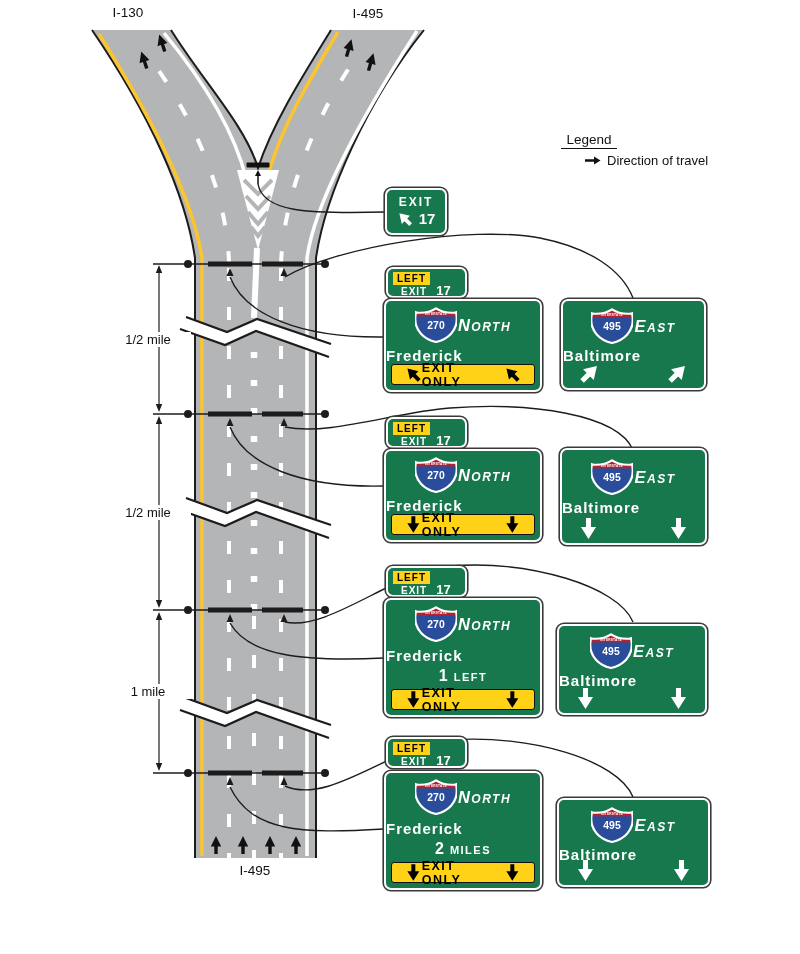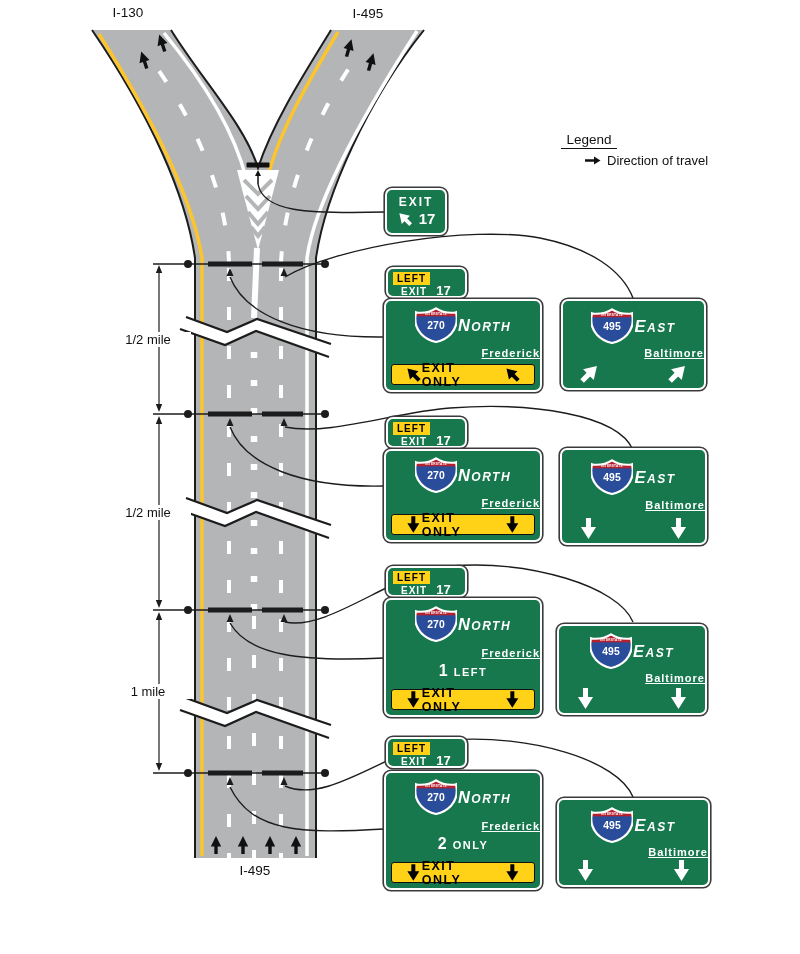--- a/index.html
+++ b/index.html
@@ -27,21 +27,21 @@
   .tab-sign{}
   .tab-plaque{position:absolute;left:5px;top:3px;width:37px;height:13px;background:#ffd217;
               color:#000;font-size:10px;text-align:center;line-height:13px;letter-spacing:1px;}
   .tab-row{position:absolute;left:13px;top:14px;display:flex;align-items:baseline;gap:9px;}
   .tab-exit{font-size:10px;letter-spacing:1px;}
   .tab-num{font-size:13px;}
 
   .row1{display:flex;align-items:center;justify-content:center;gap:1px;}
   .dir{display:block;font-size:12px;letter-spacing:1.5px;font-style:italic;}
   .dir::first-letter{font-size:16.5px;}
-  .dest{text-align:right;font-size:11px;letter-spacing:1px;text-decoration:underline;}
+  .dest{text-align:left;font-size:15px;letter-spacing:1px;}
   .dist-row{text-align:center;}
   .dist-val{font-size:16px;}
   .dist-unit{font-size:11px;letter-spacing:1.5px;margin-left:6px;}
 
   .panel{position:absolute;left:5px;right:5px;bottom:5px;height:21px;background:#ffd217;
          border:1.6px solid #111;border-radius:3px;display:flex;align-items:center;
          justify-content:space-between;padding:0 13px;box-sizing:border-box;}
   .panel-text{color:#000;font-size:12.5px;letter-spacing:1.5px;word-spacing:6px;}
 
   .pull-arrows{position:absolute;left:16px;right:16px;bottom:4px;display:flex;
@@ -423,21 +423,21 @@
             <rect y="3.5" width="60" height="10" fill="#b5202e"></rect>
           </g>
         <use href="#sshape" fill="none" stroke="#fff" stroke-width="3.2"></use>
         <text x="30" y="11" text-anchor="middle" class="shield-top">INTERSTATE</text>
         <text x="30" y="32" text-anchor="middle" class="shield-num">270</text>
       </svg>
       <span class="dir">NORTH</span>
     </div>
     <div class="dest" style="margin-top:5px">Frederick</div>
     <div class="dist-row" style="margin-top:3px">
-      <span class="dist-val">2</span><span class="dist-unit">ONLY</span>
+      <span class="dist-val">2</span><span class="dist-unit">MILES</span>
     </div>
     <div class="panel">
       <svg width="17" height="17" viewBox="-10 -10 20 20">
           <use href="#fwyarr" fill="#000"></use>
         </svg>
       <span class="panel-text">EXIT ONLY</span>
       <svg width="17" height="17" viewBox="-10 -10 20 20">
           <use href="#fwyarr" fill="#000"></use>
         </svg>
     </div>

